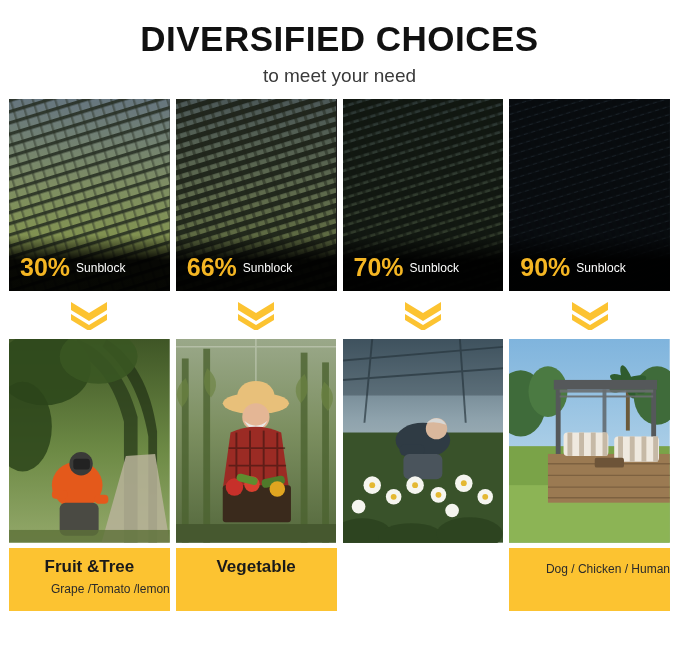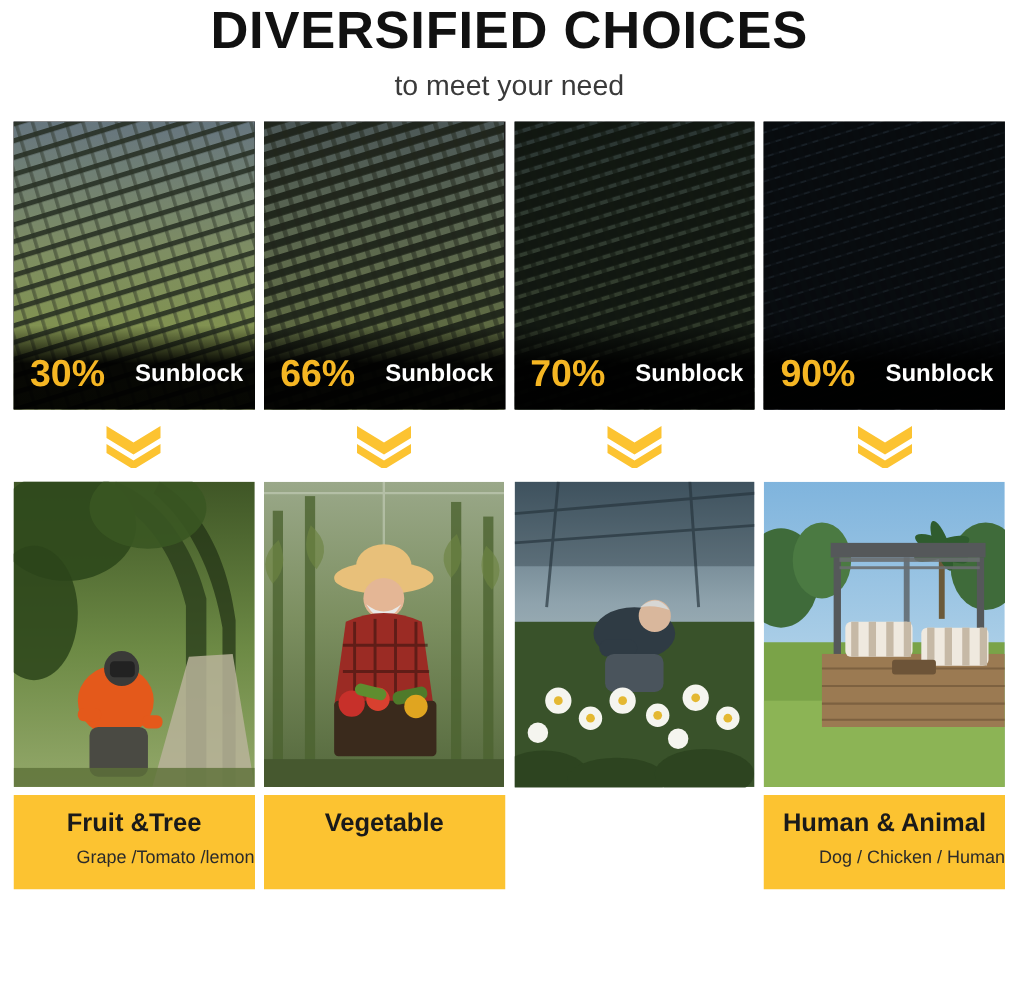--- a/index.html
+++ b/index.html
@@ -13,21 +13,21 @@
   .page {
     width: 679px;
     height: 658px;
     position: relative;
     background: #fff;
     padding: 0 9px;
   }
   
   .header {
     text-align: center;
-    padding-top: 2px;
+    padding-top: 20px;
   }
   .title {
     font-size: 35px;
     font-weight: bold;
     letter-spacing: 0.5px;
     color: #111111;
     line-height: 38px;
     white-space: nowrap;
   }
   .subtitle {
@@ -66,23 +66,23 @@
     padding: 0 0 11px 11px;
   }
   .pct {
     color: #f5b623;
     font-size: 25px;
     font-weight: bold;
     line-height: 25px;
   }
   .sunblock {
     color: #ffffff;
-    font-size: 16px;
-    font-weight: bold;
-    margin-left: 20px;
+    font-size: 12px;
+    font-weight: normal;
+    margin-left: 6px;
     line-height: 24px;
   }
   
   .arrow-row {
     display: flex;
     gap: 6px;
     height: 48px;
     align-items: center;
   }
   .arrow-cell {
@@ -480,19 +480,18 @@
           <g fill="#c6b9a6">
             <rect x="112" y="100" width="5" height="26"></rect>
             <rect x="124" y="100" width="5" height="26"></rect>
             <rect x="136" y="100" width="5" height="26"></rect>
             <rect x="148" y="100" width="5" height="26"></rect>
           </g>
           <rect x="88" y="122" width="30" height="10" rx="2" fill="#6d5438"></rect>
         </svg>
       </div>
       <div class="caption">
-        <div class="cap-title">Human &amp; Animal</div>
         <div class="cap-sub">Dog / Chicken / Human</div>
       </div>
     </div>
 
   </div>
 </div>
 
 </body></html>

